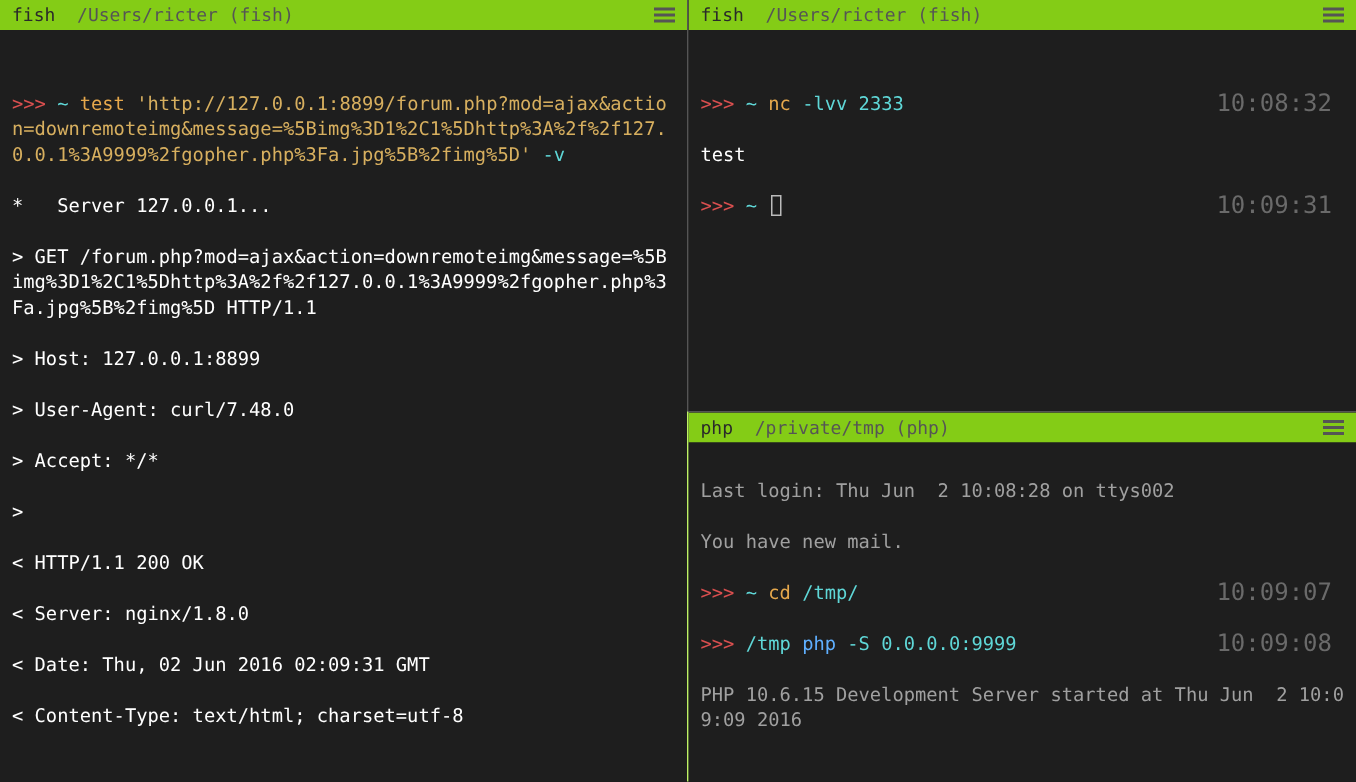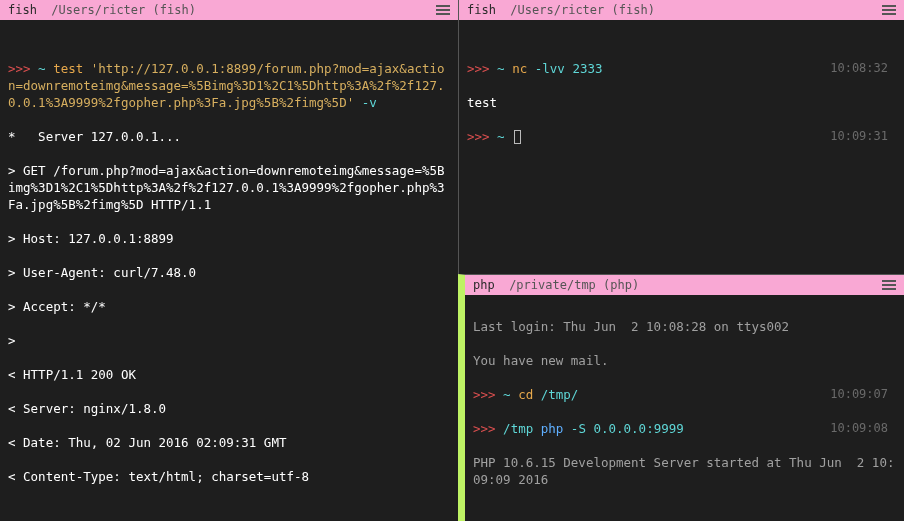--- a/index.html
+++ b/index.html
@@ -11,23 +11,23 @@
   width: 904px;
   height: 521px;
   overflow: hidden;
   display: flex;
 }
 .left-col { width: 458px; display: flex; flex-direction: column; }
 .right-col { width: 446px; display: flex; flex-direction: column; }
 .pane { display: flex; flex-direction: column; overflow: hidden; }
 .pane.top-left { flex: 1; }
 .pane.top-right { height: 274px; border-left: 1px solid #555; }
-.pane.bottom-right { flex: 1; border-left: 7px solid #bef264; border-top: 1px solid #555; }
+.pane.bottom-right { flex: 1; border-left: 1px solid #bef264; border-top: 1px solid #555; }
 .titlebar {
-  background: #f9a8d4;
+  background: #84cc16;
   color: #333;
   padding: 3px 8px;
   font-size: 12px;
   display: flex;
   align-items: center;
   justify-content: space-between;
   height: 20px;
 }
 .titlebar .title-text { white-space: nowrap; overflow: hidden; text-overflow: ellipsis; }
 .titlebar .title-prefix { color: #2a2a2a; }
@@ -59,21 +59,21 @@
 .c-dim { color: #a0a0a0; }
 .c-red { color: #d94f4f; }
 .c-cyan { color: #5fd7d7; }
 .c-yellow { color: #d7af5f; }
 .c-orange { color: #e6a84c; }
 .c-blue { color: #5fafff; }
 .timestamp {
   position: absolute;
   right: 8px;
   color: #6a6a6a;
-  font-size: 12px;
+  font-size: 16px;
 }
 .cursor {
   display: inline-block;
   width: 7px;
   height: 14px;
   border: 1px solid #bbb;
   vertical-align: text-bottom;
   margin-left: 2px;
 }
 .line { display: block; position: relative; }

